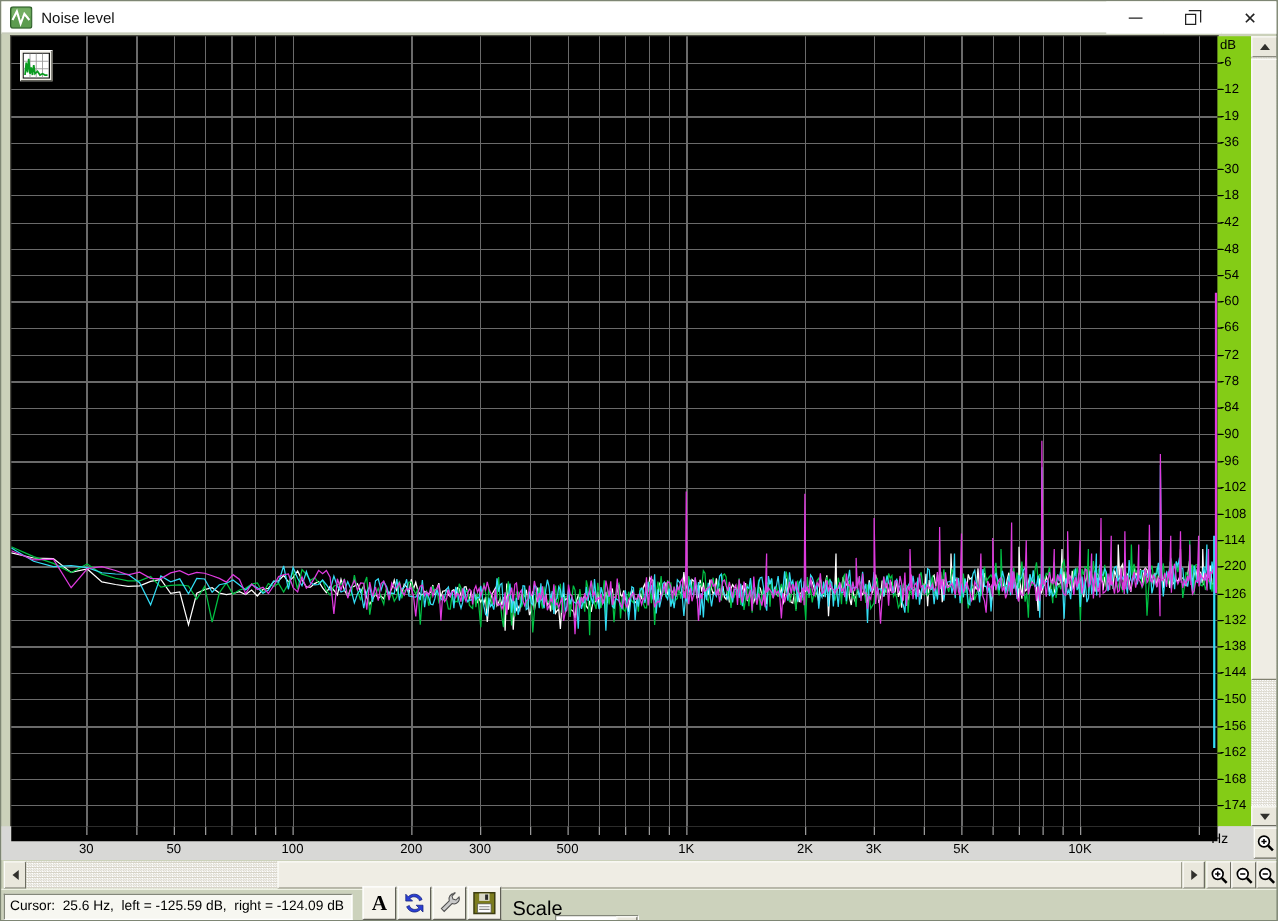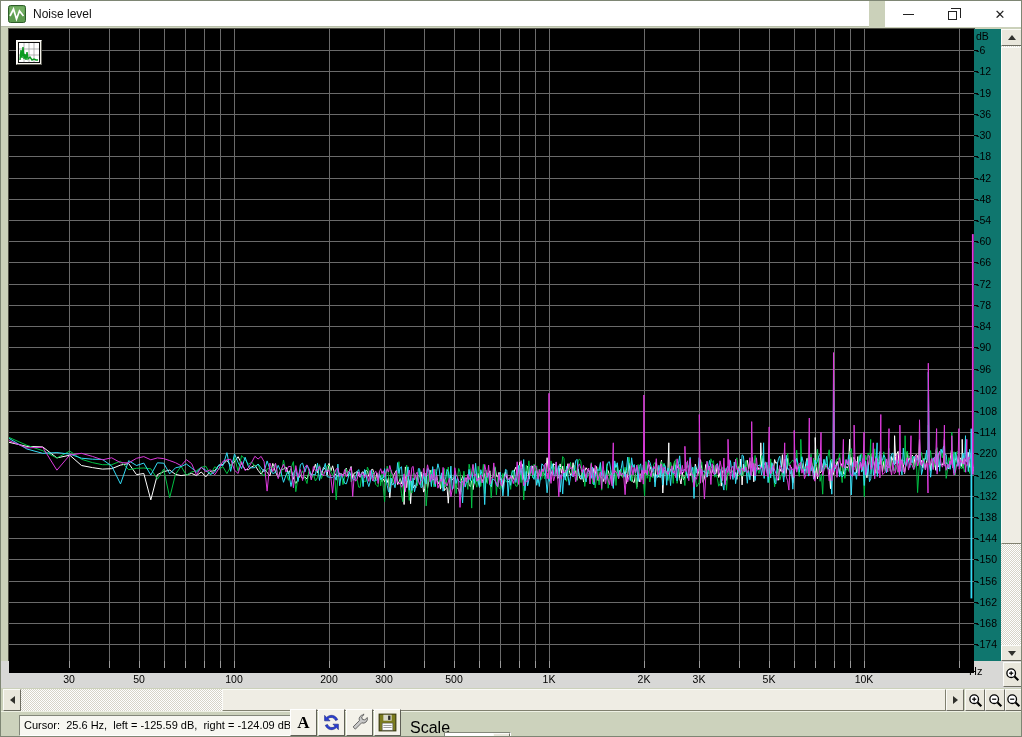--- a/index.html
+++ b/index.html
@@ -3,35 +3,35 @@
 <meta charset="utf-8">
 <style>
   html,body{margin:0;padding:0;background:#9aa08c;}
   *{box-sizing:border-box;}
   #win{
     position:relative;width:1022px;height:737px;overflow:hidden;
     background:#cbd1ba;border:1px solid #7e8674;
     font-family:"Liberation Sans", sans-serif;color:#000;
   }
   
-  #titlebar{position:absolute;left:0;top:0;width:868px;height:26px;background:#ffffff;border-bottom:1px solid #b9bfaa;}
+  #titlebar{position:absolute;left:0;top:0;width:1022px;height:26px;background:#ffffff;border-bottom:1px solid #b9bfaa;}
   #titleicon{position:absolute;left:7px;top:4px;width:18px;height:18px;}
   #titletext{position:absolute;left:32px;top:0;height:26px;line-height:26px;font-size:12px;color:#111;}
   .wbtn{position:absolute;top:0;width:46px;height:26px;display:flex;align-items:center;justify-content:center;background:#fff;}
   #btn-min{left:884px;} #btn-restore{left:930px;} #btn-close{left:976px;}
   .minglyph{width:11px;height:1px;background:#222;display:block;}
   .restoreglyph{position:relative;width:9px;height:9px;border:1px solid #222;background:#fff;margin-top:3px;margin-left:-3px;}
   .restoreglyph:before{content:"";position:absolute;left:2px;top:-4px;width:9px;height:9px;border:1px solid #222;border-bottom:none;border-left:none;}
   .closeglyph{font-size:13px;color:#222;line-height:13px;}
   
   #chart{position:absolute;left:8px;top:28px;width:965px;height:632px;background:#000;box-shadow:0 0 0 1px #4c4c44;}
   #legend{position:absolute;left:55px;top:36px;font-size:11px;line-height:15px;white-space:nowrap;}
   #legendbtn{position:absolute;left:15px;top:39px;width:26px;height:25px;background:#f4f2ea;border:1px solid;border-color:#fff #62625a #62625a #fff;padding:1px;}
   
-  #ystrip{position:absolute;left:973px;top:28px;width:27px;height:632px;background:#0f766e;}
+  #ystrip{position:absolute;left:973px;top:28px;width:27px;height:632px;background:#84cc16;}
   .ylab{position:absolute;left:2px;font-size:10.5px;color:#000;white-space:nowrap;}
   .ytick{position:absolute;left:0;width:4px;height:1px;background:#000;}
   #vscroll{position:absolute;left:1000px;top:28px;width:21px;height:632px;}
   #bottomband{position:absolute;left:0;top:660px;width:1022px;height:27px;background:#d8d8d6;}
   #xticks{position:absolute;left:8px;top:660px;width:965px;height:12px;background:#000;overflow:hidden;}
   .xtick{position:absolute;top:0;width:1px;height:7px;background:#9a9a9a;}
   #xlabels{position:absolute;left:8px;top:672px;width:965px;height:15px;}
   .xlab{position:absolute;top:0;width:36px;text-align:center;font-size:10.5px;color:#000;}
   #hzlabel{position:absolute;left:968px;top:664px;font-size:11px;color:#000;}
   
@@ -39,21 +39,21 @@
   .sbthumb{background:#efede4;border:1px solid;border-color:#fbfbf8 #80806f #80806f #fbfbf8;}
   .scrollbtn{background:#e9e7dc;border:1px solid;border-color:#fbfbf8 #6d6d62 #6d6d62 #fbfbf8;display:flex;align-items:center;justify-content:center;}
   .tri{width:0;height:0;border-style:solid;}
   .tri-up{border-width:0 4px 5px 4px;border-color:transparent transparent #30302c transparent;}
   .tri-down{border-width:5px 4px 0 4px;border-color:#30302c transparent transparent transparent;}
   .tri-left{border-width:4px 5px 4px 0;border-color:transparent #30302c transparent transparent;}
   .tri-right{border-width:4px 0 4px 5px;border-color:transparent transparent transparent #30302c;}
   .zoombtn{position:absolute;background:#e9e7dc;border:1px solid;border-color:#fbfbf8 #6d6d62 #6d6d62 #fbfbf8;display:flex;align-items:center;justify-content:center;padding:0;}
   
   #statusbar{position:absolute;left:0;top:710px;width:1022px;height:27px;background:#ccd2bc;border-top:1px solid #eef1e4;}
-  #cursorpanel{position:absolute;left:2px;top:3px;width:279px;height:21px;background:#f7f7f1;border:1px solid;border-color:#83877a #ffffff #ffffff #83877a;font-size:11px;line-height:18px;padding-left:4px;white-space:pre;overflow:hidden;margin-left:16px;}
+  #cursorpanel{position:absolute;left:2px;top:3px;width:279px;height:21px;background:#f7f7f1;border:1px solid;border-color:#83877a #ffffff #ffffff #83877a;font-size:11px;line-height:18px;padding-left:4px;white-space:pre;overflow:hidden;}
   .toolbtn{position:absolute;top:-3px;width:27px;height:27px;background:#f4f2ea;border:1px solid;border-color:#ffffff #5f5f56 #5f5f56 #ffffff;display:flex;align-items:center;justify-content:center;padding:0;}
   #btn-font{left:289px;font-size:17px;font-weight:bold;font-family:"Liberation Serif",serif;}
   #btn-refresh{left:317px;} #btn-wrench{left:345px;} #btn-save{left:373px;}
   #scalelabel{position:absolute;left:409px;top:7px;font-size:16px;}
   #combo{position:absolute;left:443px;top:20px;width:67px;height:21px;background:#fff;border:1px solid;border-color:#83877a #ffffff #ffffff #83877a;}
   #combovalue{position:absolute;left:4px;top:2px;font-size:11px;line-height:16px;}
   #comboarrow{position:absolute;right:0;top:0;width:17px;height:19px;background:#e9e7dc;border:1px solid;border-color:#fbfbf8 #6d6d62 #6d6d62 #fbfbf8;display:flex;align-items:center;justify-content:center;}
 </style>
 </head>
 <body>

